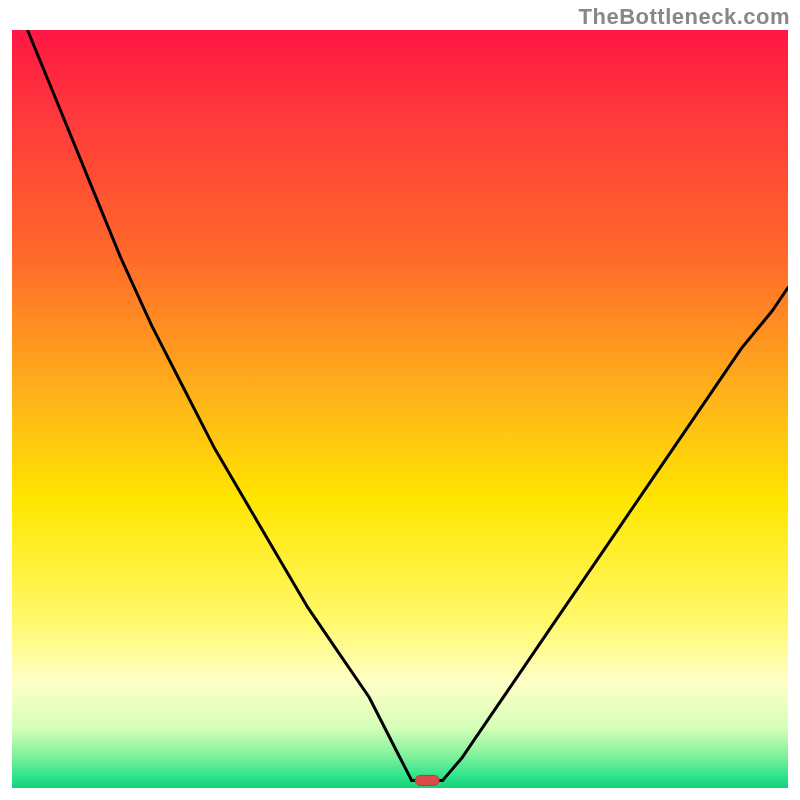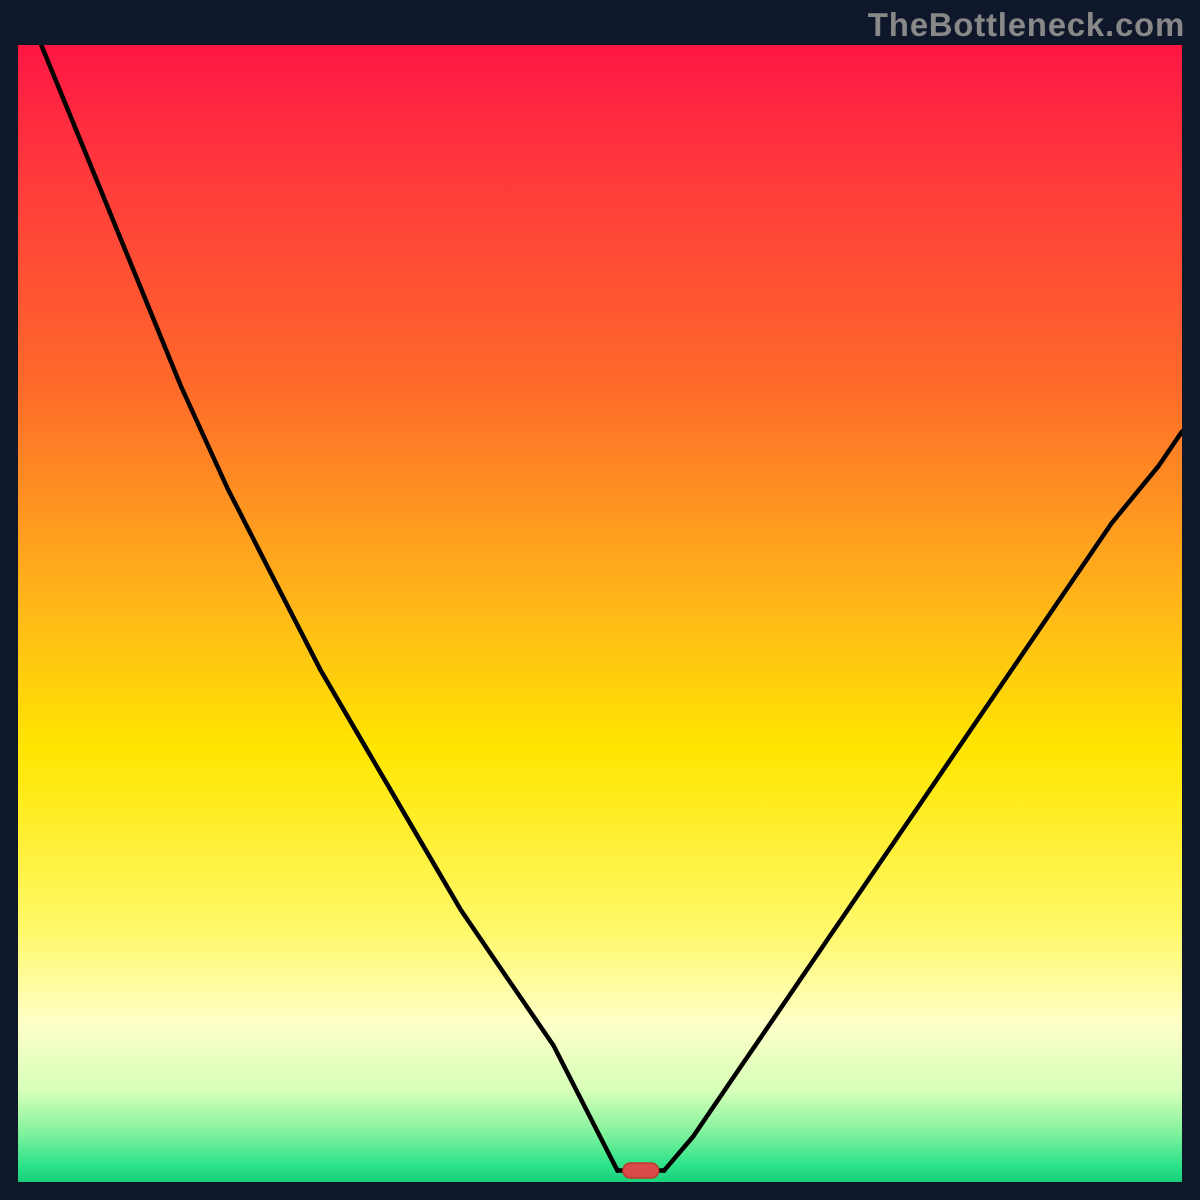--- a/index.html
+++ b/index.html
@@ -8,21 +8,21 @@
     width: 800px;
     height: 800px;
     background: #000;
     font-family: Arial, Helvetica, sans-serif;
     overflow: hidden;
   }
   .stage {
     position: relative;
     width: 800px;
     height: 800px;
-    background: #0f172a;
+    background: #ffffff;
   }
   .watermark {
     position: absolute;
     top: 4px;
     right: 10px;
     color: #888;
     font-size: 22px;
     font-weight: 600;
     letter-spacing: 0.5px;
     z-index: 50;

